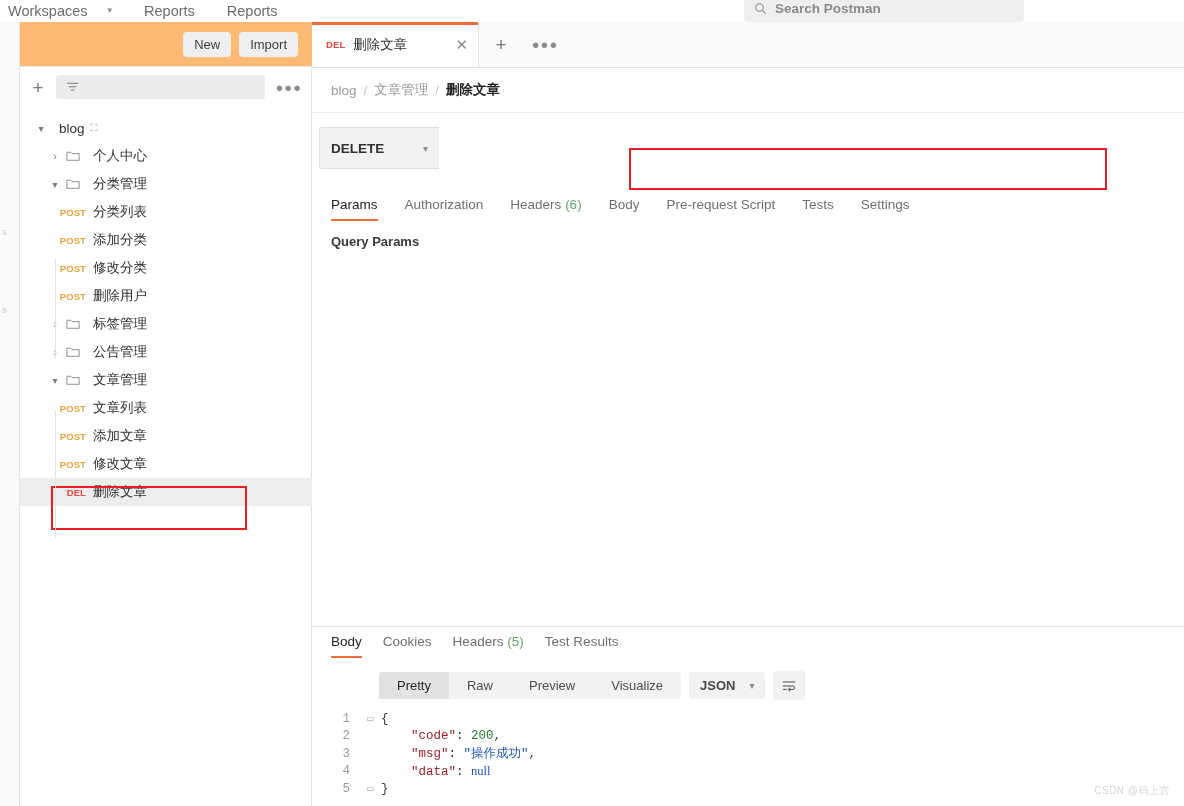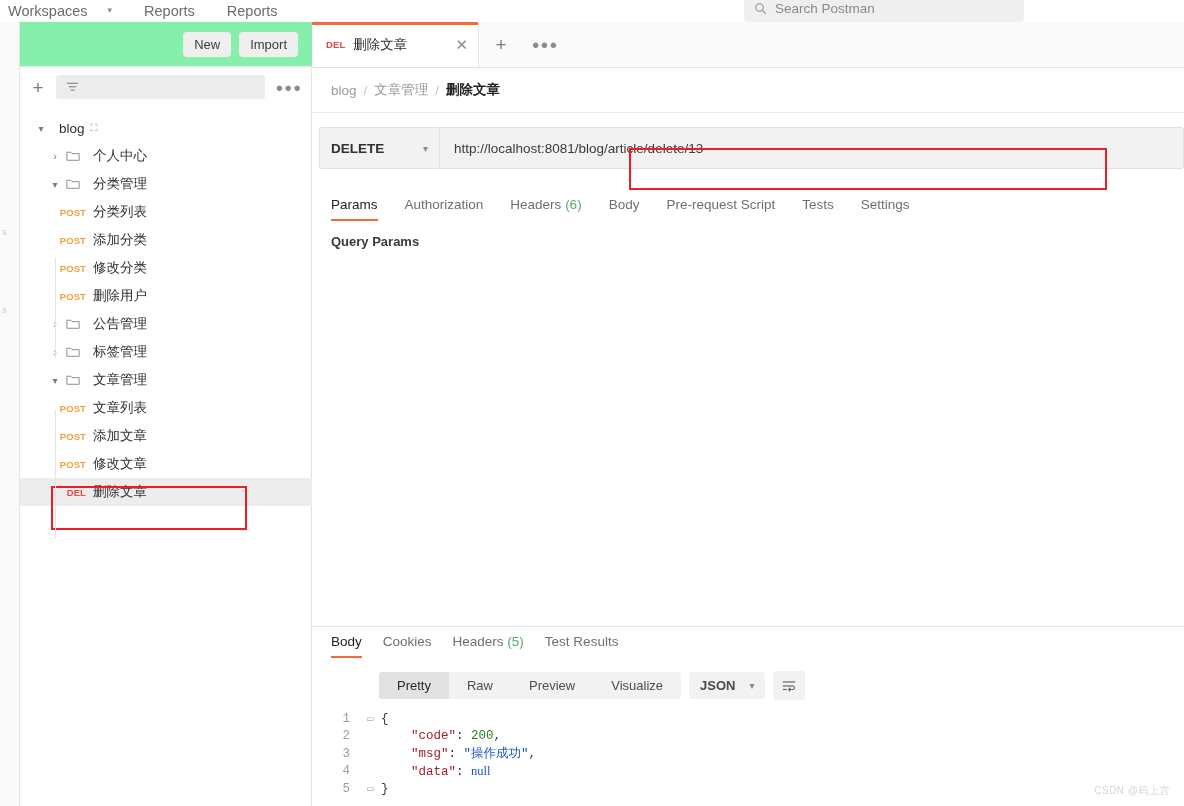--- a/index.html
+++ b/index.html
@@ -22,40 +22,40 @@
     white-space: nowrap;
   }
   .topnav-item.first { margin-left: 8px; }
   .topnav-item + .topnav-item { margin-left: 32px; }
   .caret-sm { font-size: 9px; color: #8b8b8b; position: relative; top: -1px; }
   .search-box {
     position: absolute; right: 160px; top: -6px; width: 280px; height: 28px;
     background: #efefef; border-radius: 4px; display: flex; align-items: center;
     padding: 0 10px; gap: 8px;
   }
-  .search-box .ph { font-size: 13.5px; color: #8a8a8a; }
+  .search-box .ph { font-size: 13.5px; color: #8a8a8a; font-weight: bold; }
 
   
   .far-strip {
     position: absolute; left: 0; top: 22px; width: 20px; height: 784px;
     background: #fafafa; border-right: 1px solid #e6e6e6;
   }
   .far-strip .ghost {
     position: absolute; left: 2px; font-size: 9px; color: #c9c9c9;
     font-family: "Liberation Sans", sans-serif;
   }
 
   
   .sidebar {
     position: absolute; left: 0; top: 22px; width: 312px; height: 784px;
     background: #fff; border-right: 1px solid #e2e2e2;
   }
   .sb-head {
     position: absolute; left: 0; top: 0; width: 312px; height: 45px;
-    background: #86efac; border-bottom: 1px solid #e6e6e6;
+    background: #fdba74; border-bottom: 1px solid #e6e6e6;
     display: flex; align-items: center; justify-content: flex-end; padding-right: 14px; gap: 8px;
   }
   .sb-head .wsname {
     position: absolute; left: 0; top: 14px; font-size: 14px; color: #3c3c3c;
   }
   .pill-btn {
     background: #efefef; border: none; border-radius: 4px;
     font-size: 13px; color: #3c3c3c; padding: 5px 11px;
     font-family: "Liberation Sans", sans-serif; cursor: pointer;
   }
@@ -300,30 +300,30 @@
           <span class="meth post">POST</span>
           <span class="tlabel">删除用户</span>
         </div>
         <div class="tree-row lvl1">
           <span class="tw r">›</span>
           <span class="folder-ic">
             <svg width="14" height="12" viewBox="0 0 16 13">
               <path d="M1 2.2h4.6l1.3 1.6H15v7.6H1z" fill="none" stroke="#8b8b8b" stroke-width="1.1"></path>
             </svg>
           </span>
-          <span class="tlabel">公告管理</span>
+          <span class="tlabel">标签管理</span>
         </div>
         <div class="tree-row lvl1">
           <span class="tw r">›</span>
           <span class="folder-ic">
             <svg width="14" height="12" viewBox="0 0 16 13">
               <path d="M1 2.2h4.6l1.3 1.6H15v7.6H1z" fill="none" stroke="#8b8b8b" stroke-width="1.1"></path>
             </svg>
           </span>
-          <span class="tlabel">标签管理</span>
+          <span class="tlabel">公告管理</span>
         </div>
         <div class="tree-row lvl1">
           <span class="tw">▾</span>
           <span class="folder-ic">
             <svg width="14" height="12" viewBox="0 0 16 13">
               <path d="M1 2.2h4.6l1.3 1.6H15v7.6H1z" fill="none" stroke="#8b8b8b" stroke-width="1.1"></path>
             </svg>
           </span>
           <span class="tlabel">文章管理</span>
         </div>
@@ -372,23 +372,20 @@
       <span>文章管理</span>
       <span class="sep">/</span>
       <span class="cur">删除文章</span>
     </div>
 
     <div class="urlrow">
       <div class="method-sel">
         <span class="mlabel">DELETE</span>
         <span class="mcar">▾</span>
       </div>
-      <div class="url-field">
-        <span class="utext">http://localhost:8081/blog/article/delete/13</span>
-      </div>
     </div>
     <div class="redbox-url"></div>
 
     <div class="req-tabs" id="reqtabs">
         <div class="rq active"><span>Params</span></div>
         <div class="rq"><span>Authorization</span></div>
         <div class="rq"><span>Headers</span> <span class="cnt">(6)</span></div>
         <div class="rq"><span>Body</span></div>
         <div class="rq"><span>Pre-request Script</span></div>
         <div class="rq"><span>Tests</span></div>

